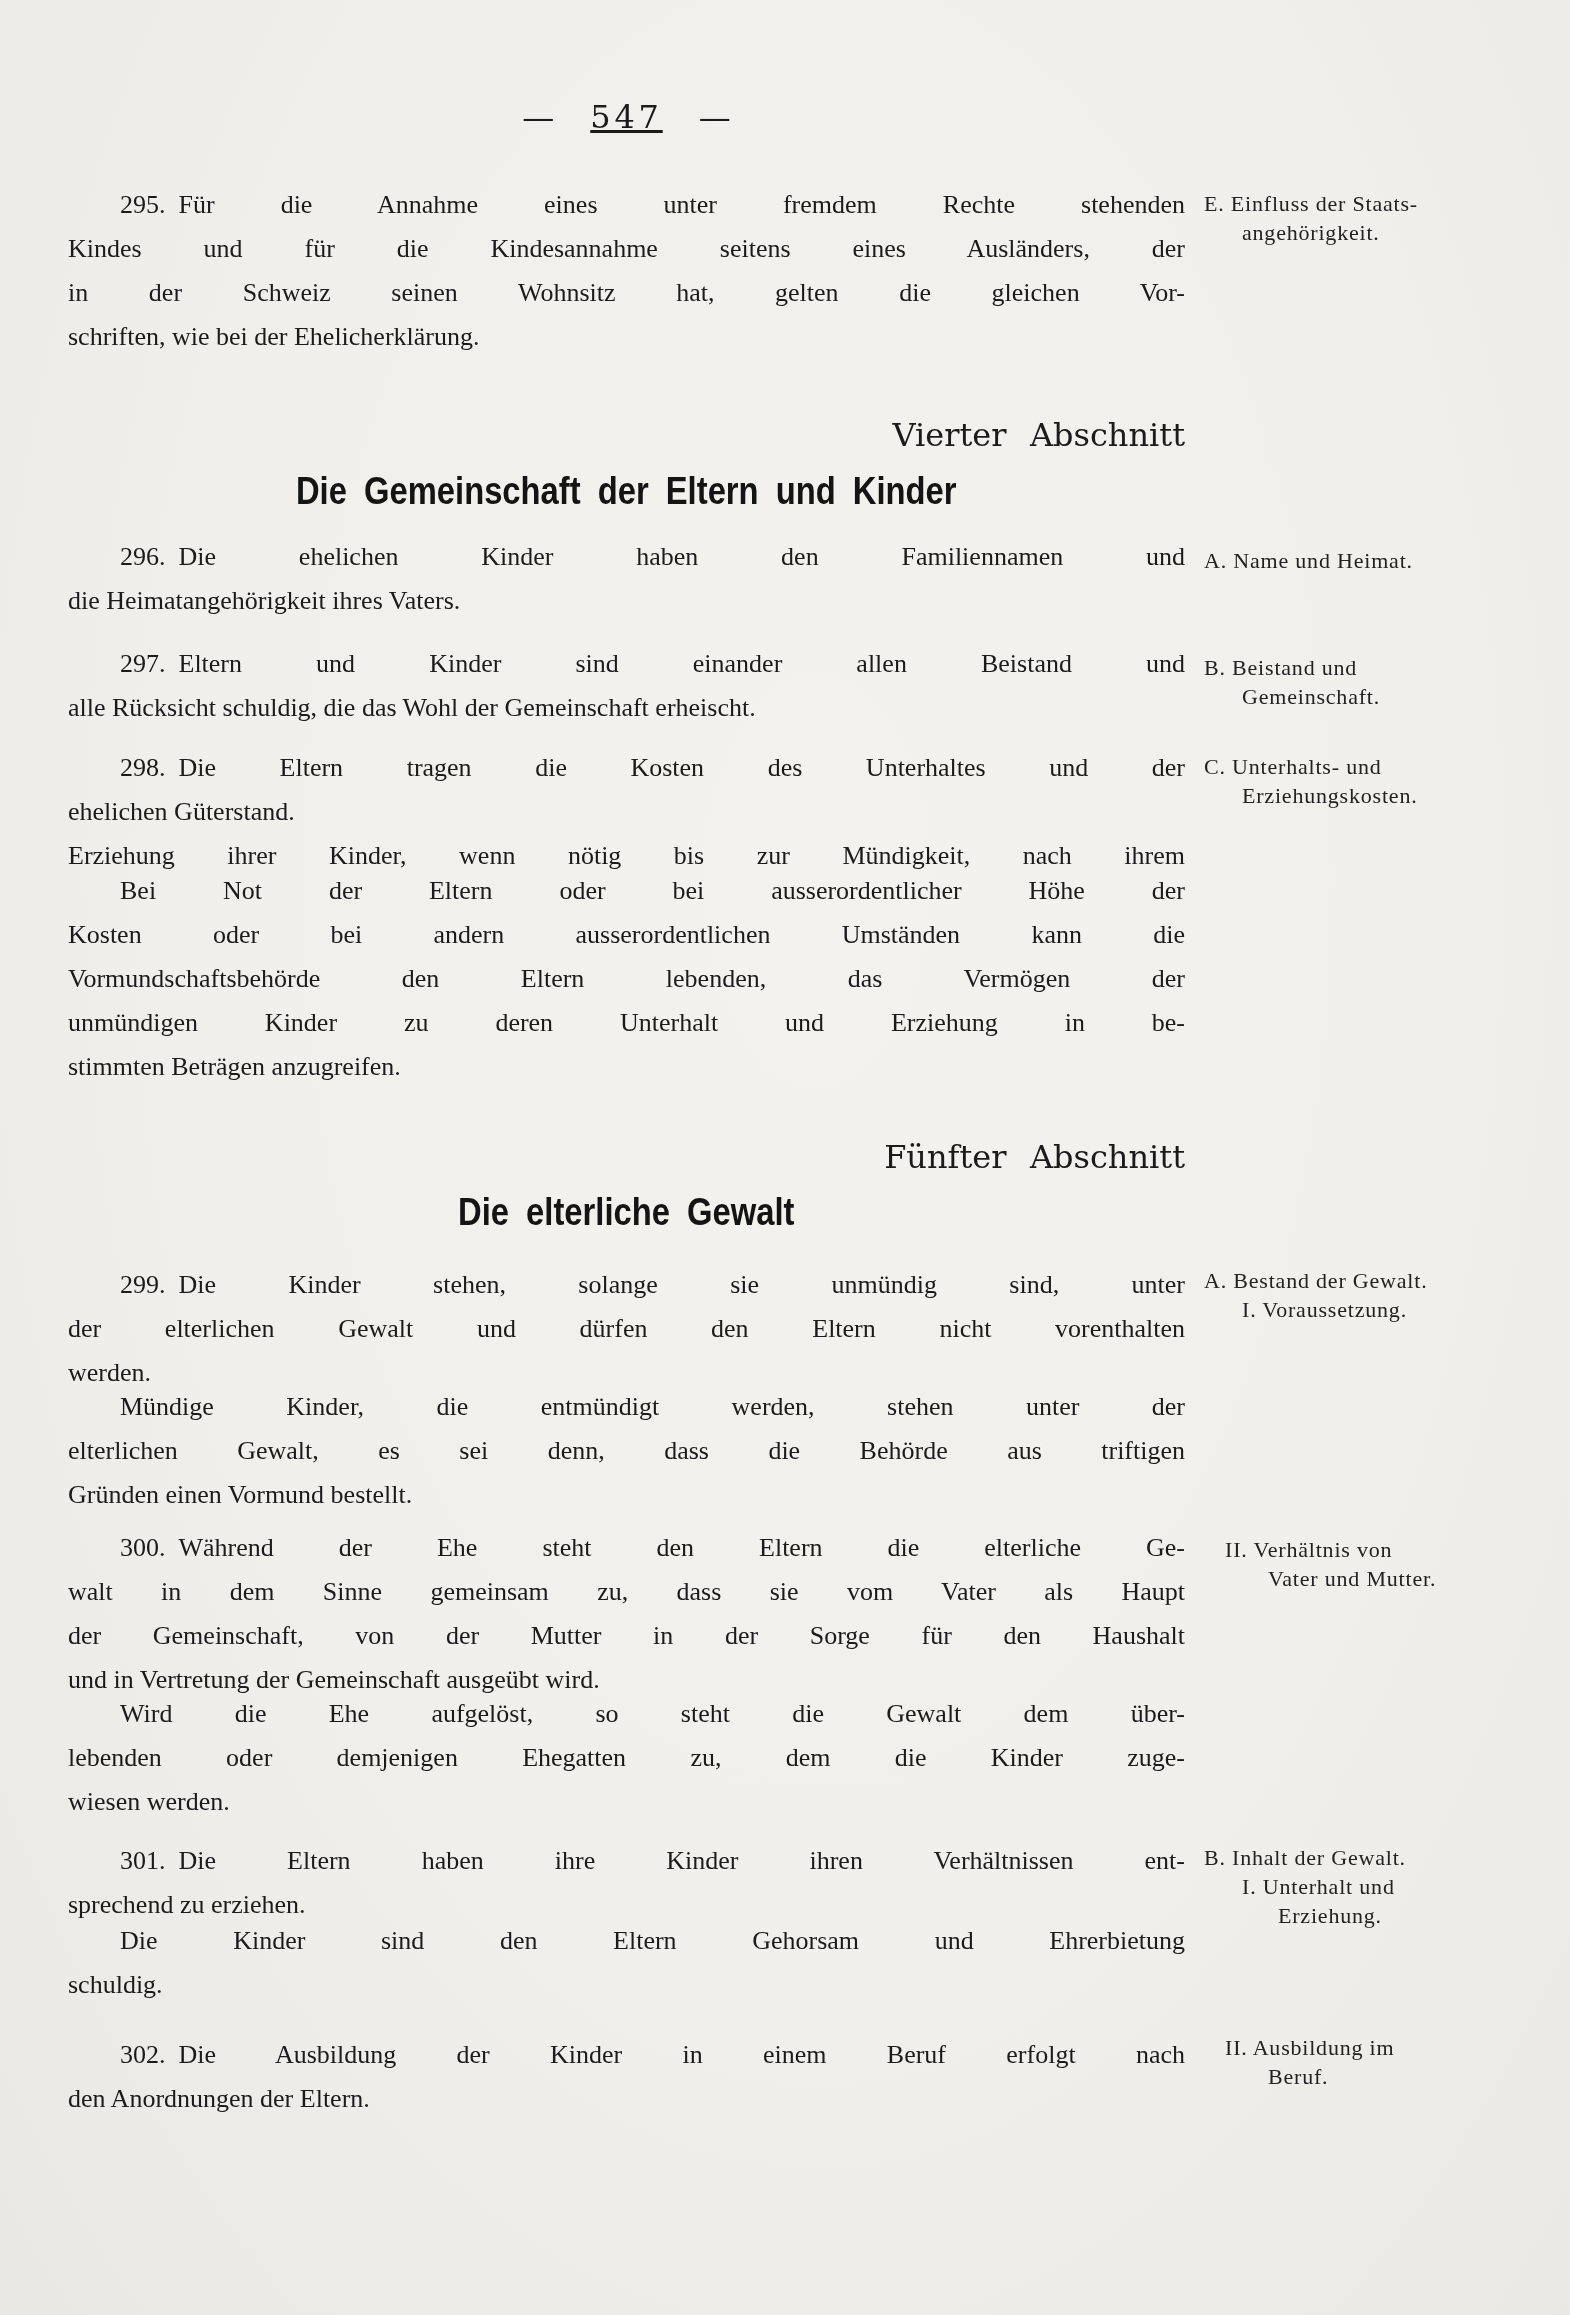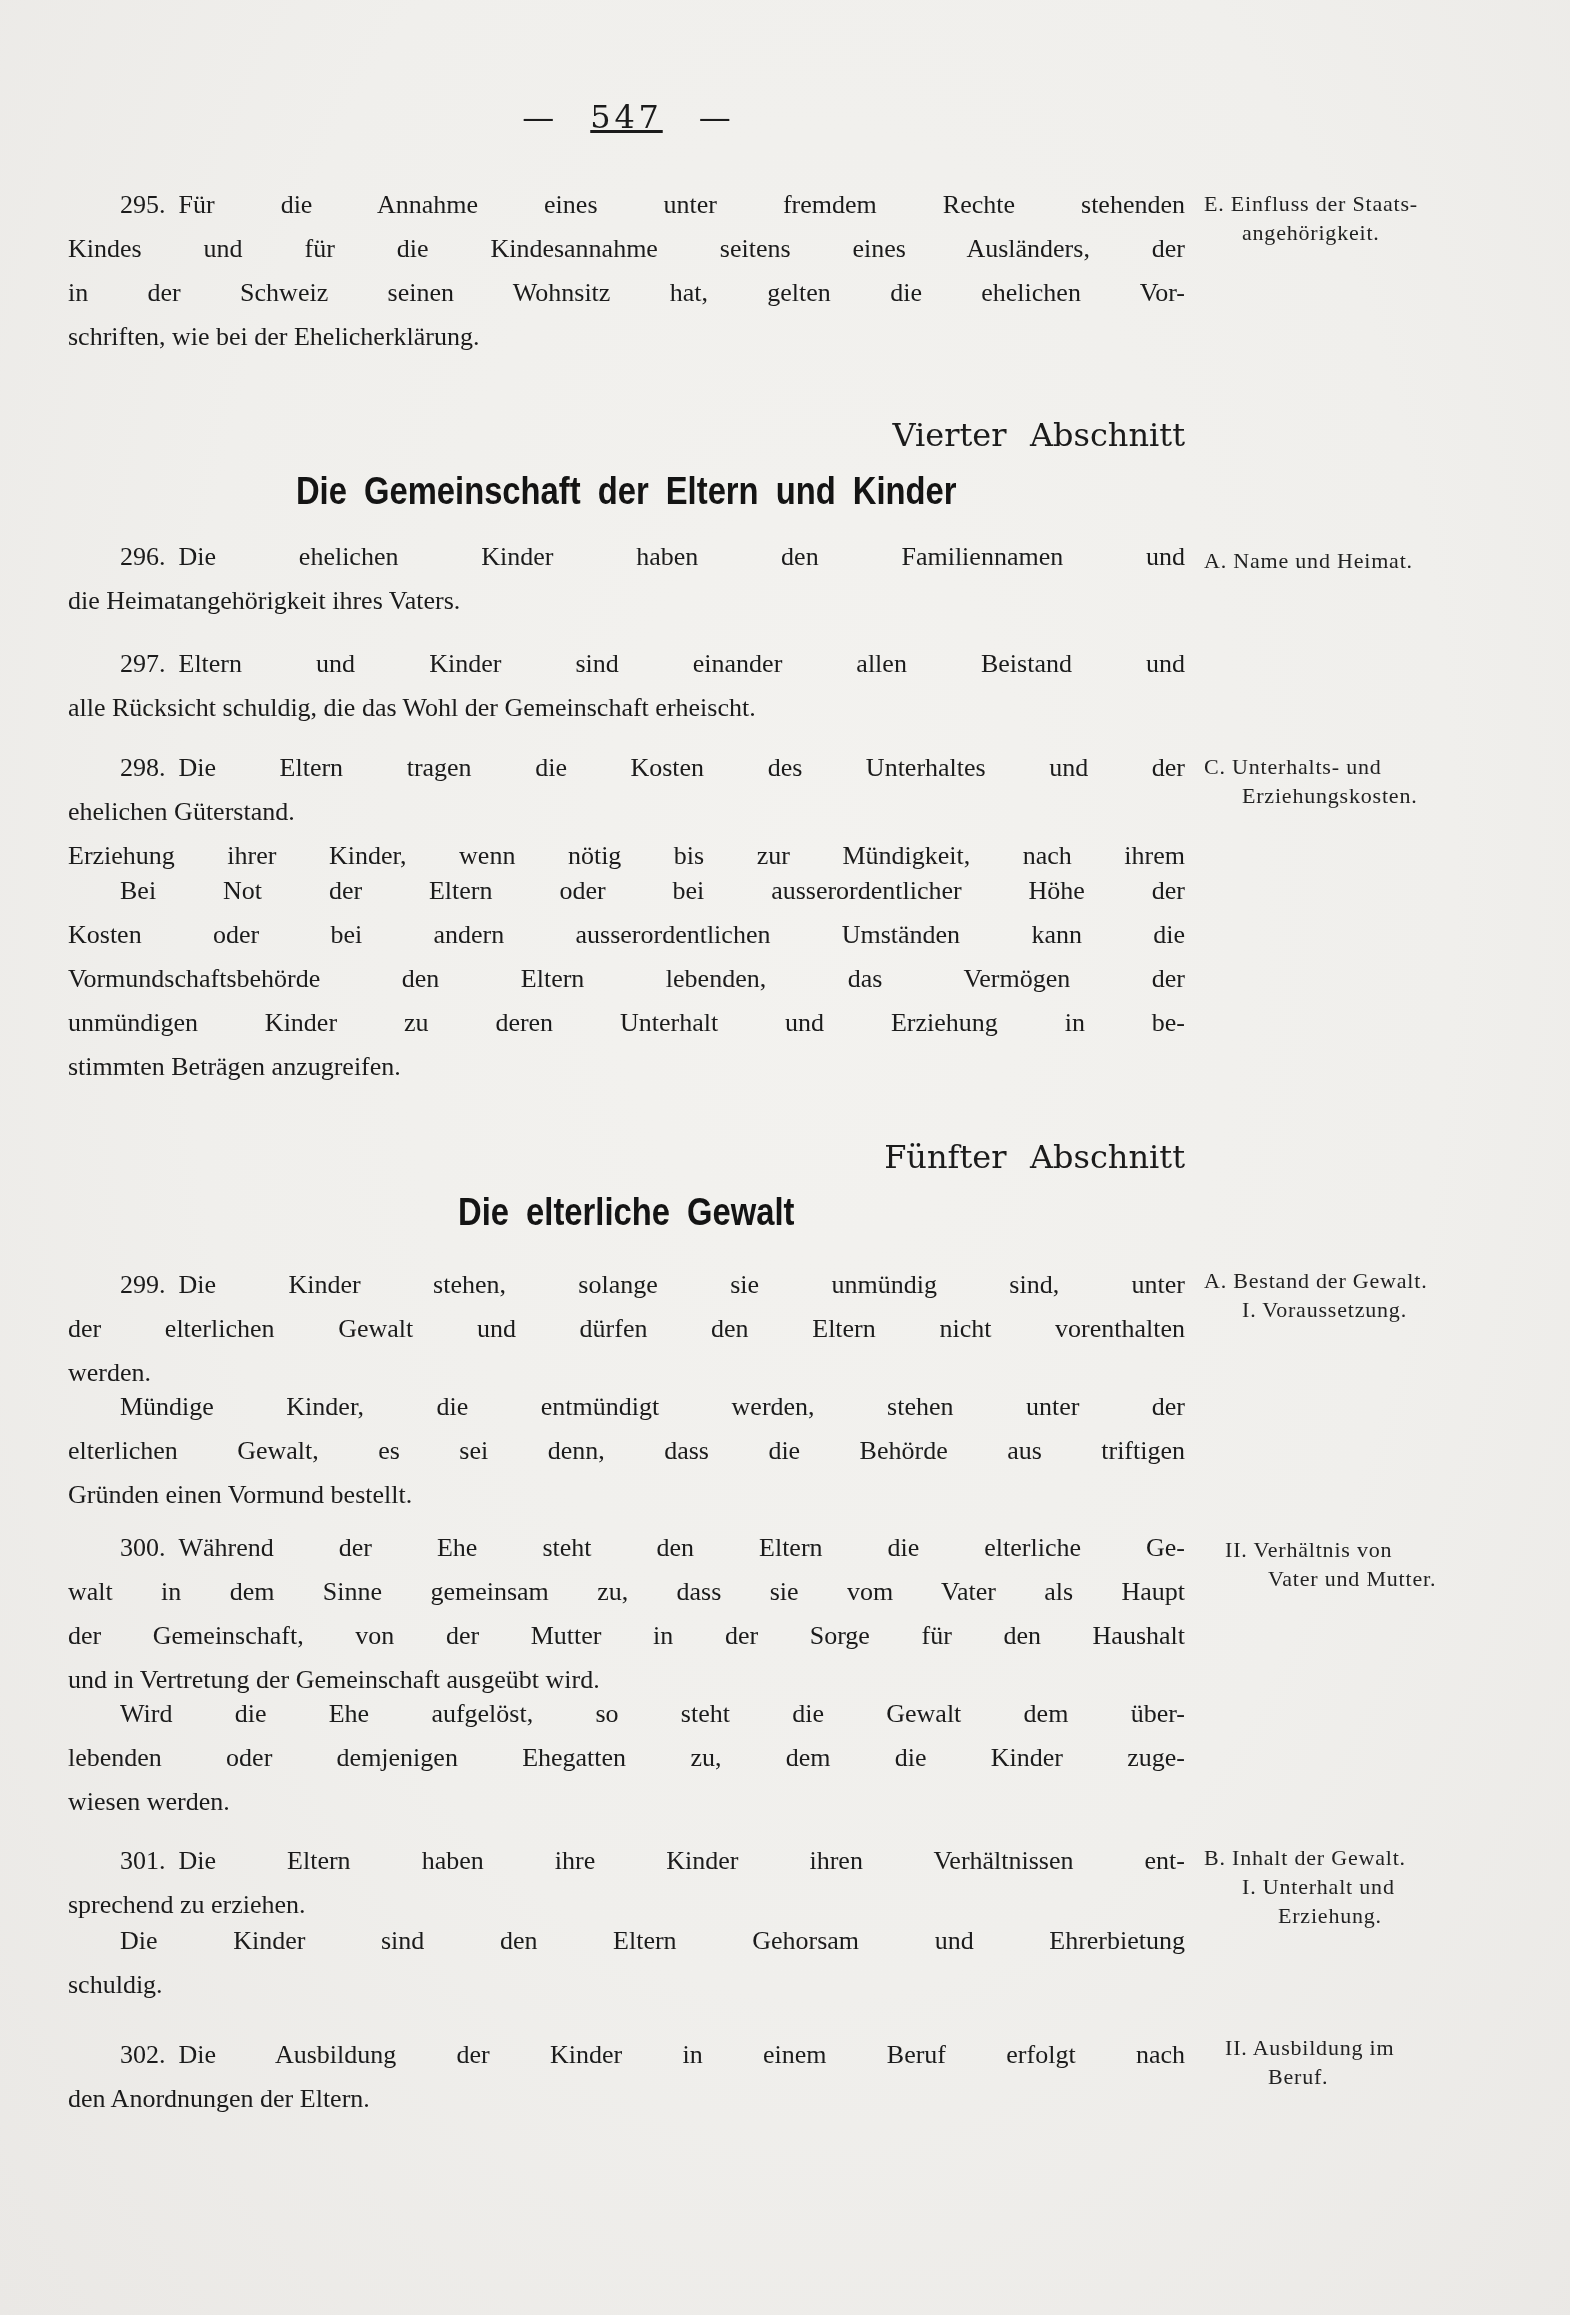--- a/index.html
+++ b/index.html
@@ -60,21 +60,21 @@
 
 <div class="page">
 
   <div class="page-header">
     <span>—</span><span class="num">547</span><span>—</span>
   </div>
 
   <div class="blk" style="top:183px">
     <div class="line first">295. Für die Annahme eines unter fremdem Rechte stehenden</div>
     <div class="line">Kindes und für die Kindesannahme seitens eines Ausländers, der</div>
-    <div class="line">in der Schweiz seinen Wohnsitz hat, gelten die ehelichen Vor-</div>
+    <div class="line">in der Schweiz seinen Wohnsitz hat, gelten die gleichen Vor-</div>
     <div class="line last">schriften, wie bei der Ehelicherklärung.</div>
   </div>
   <div class="mnote" style="top:189px">
     <div class="mline">E. Einfluss der Staats-</div>
     <div class="mline hang">angehörigkeit.</div>
   </div>
 
   <div class="kicker" style="top:412px">Vierter Abschnitt</div>
   <div class="sec-title" style="top:464px">
     <span class="squeeze">Die Gemeinschaft der Eltern und Kinder</span>
@@ -84,20 +84,24 @@
     <div class="line first">296. Die ehelichen Kinder haben den Familiennamen und</div>
     <div class="line last">die Heimatangehörigkeit ihres Vaters.</div>
   </div>
   <div class="mnote" style="top:546px">
     <div class="mline">A. Name und Heimat.</div>
   </div>
 
   <div class="blk" style="top:642px">
     <div class="line first">297. Eltern und Kinder sind einander allen Beistand und</div>
     <div class="line last">alle Rücksicht schuldig, die das Wohl der Gemeinschaft erheischt.</div>
+  </div>
+  <div class="mnote" style="top:653px">
+    <div class="mline">B. Beistand und</div>
+    <div class="mline hang">Gemeinschaft.</div>
   </div>
 
   <div class="blk" style="top:746px">
     <div class="line first">298. Die Eltern tragen die Kosten des Unterhaltes und der</div>
     <div class="line last">ehelichen Güterstand.</div>
     <div class="line">Erziehung ihrer Kinder, wenn nötig bis zur Mündigkeit, nach ihrem</div>
   </div>
   <div class="mnote" style="top:752px">
     <div class="mline">C. Unterhalts- und</div>
     <div class="mline hang">Erziehungskosten.</div>

